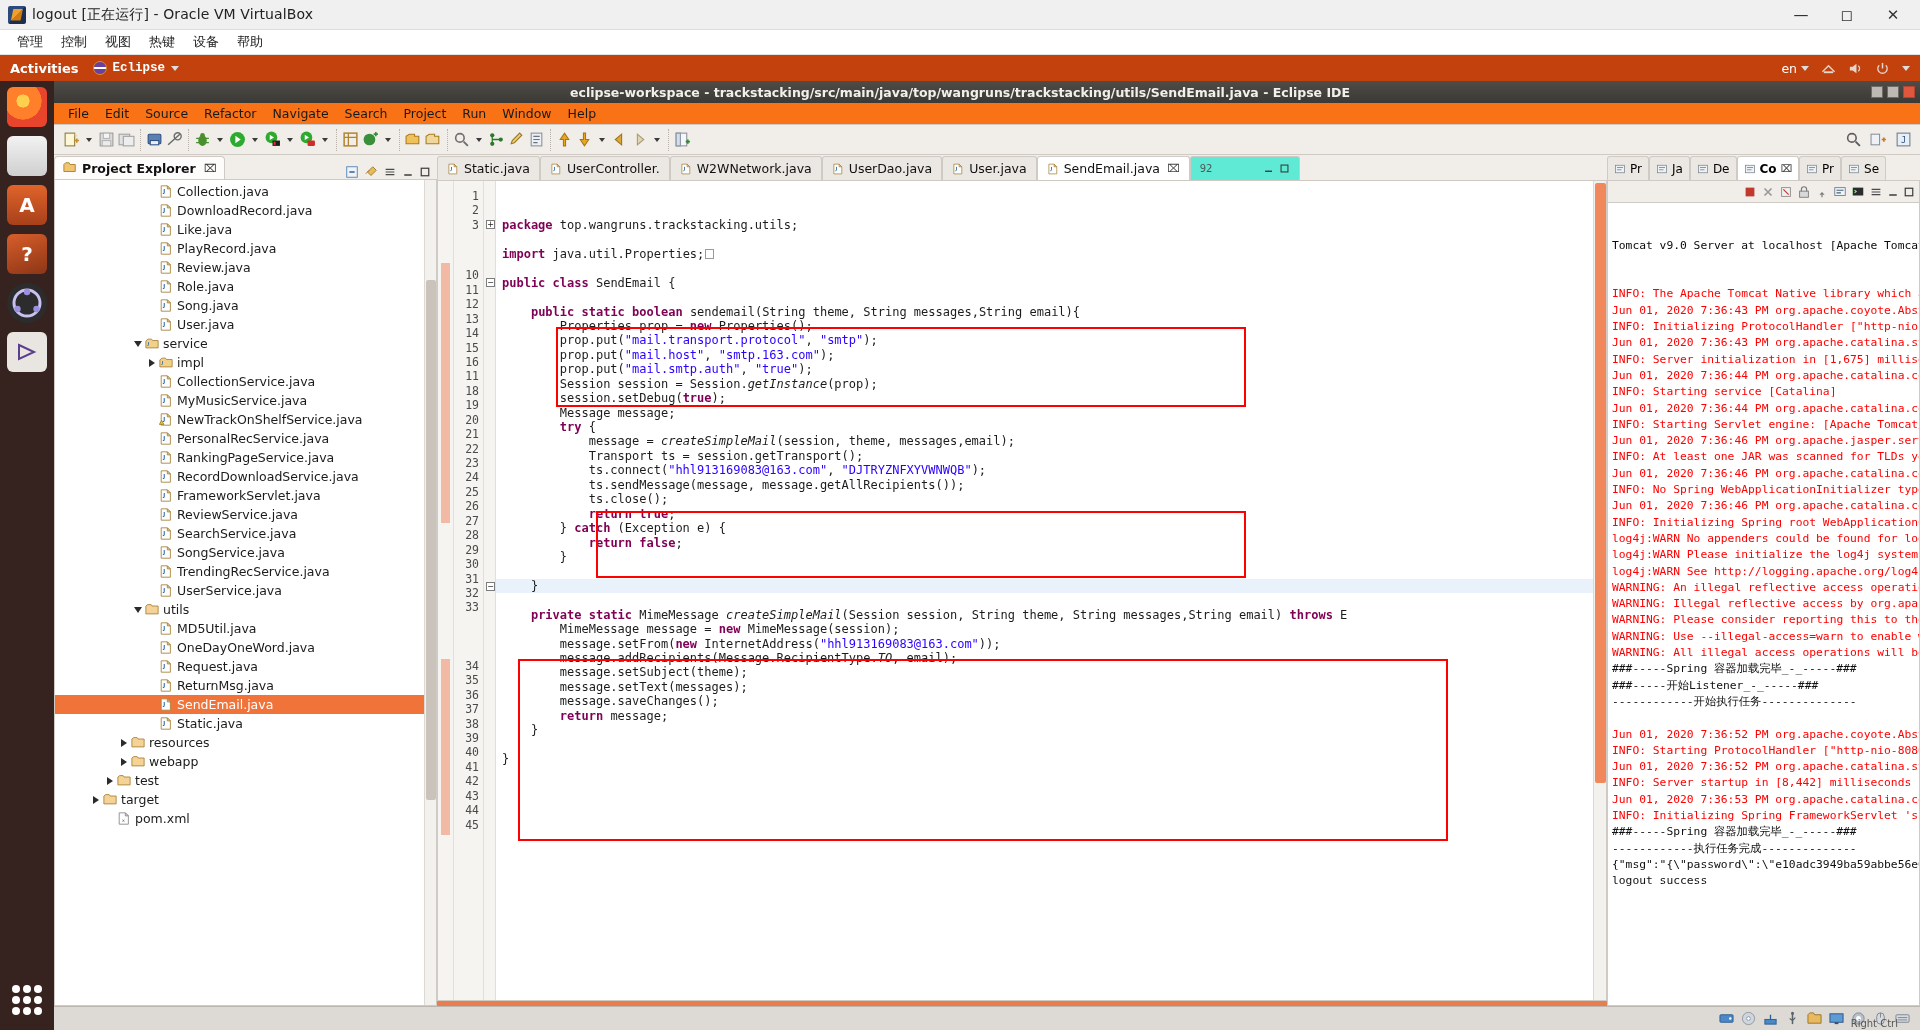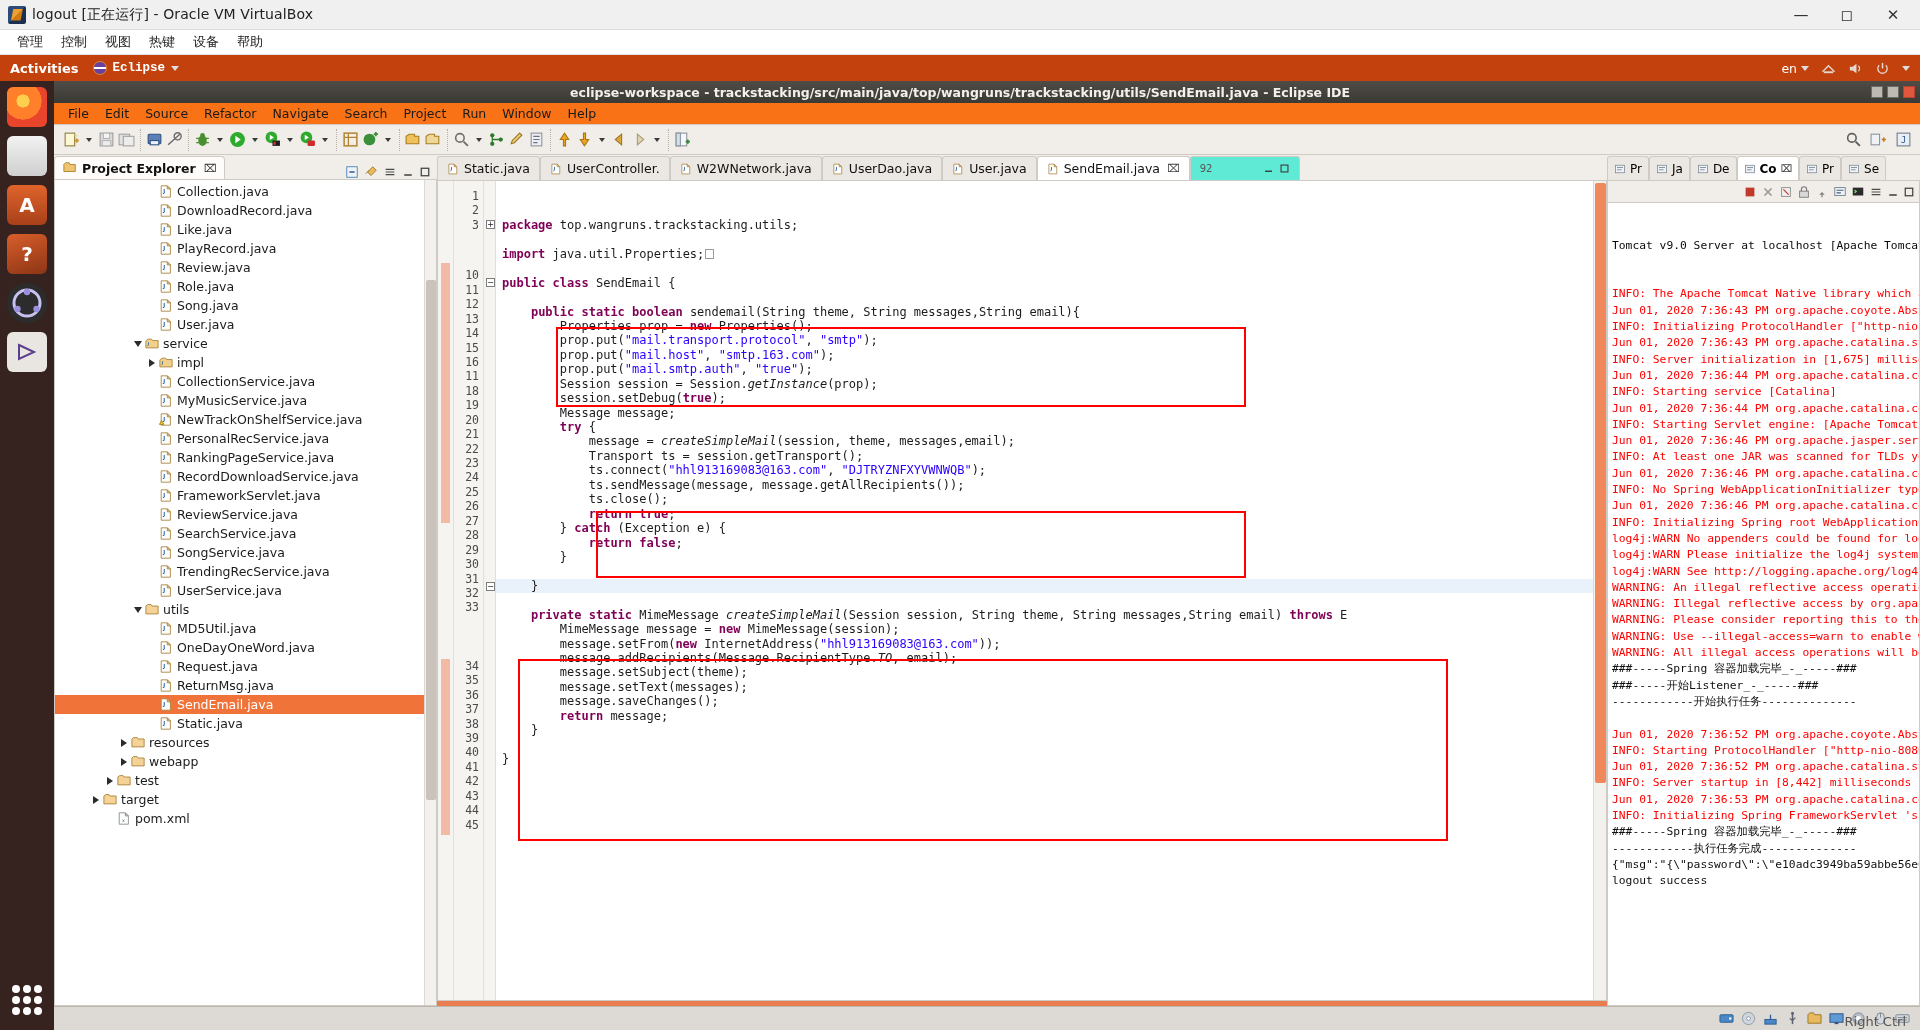--- a/index.html
+++ b/index.html
@@ -179,21 +179,21 @@
   }
   .sb-cell{ padding:0 10px; height:22px; display:flex; align-items:center;}
   .sb-sep{ width:1px; height:14px; background:#c4beb6;}
   #heapbar{ position:relative; width:120px; height:14px; background:#d8d4ce; border:1px solid #b0aaa2; margin-left:6px;}
   #heapfill{ position:absolute; left:0; top:0; bottom:0; width:72%; background:#b8b2a8;}
   #heaptext{ position:absolute; left:0; right:0; text-align:center; font-size:11px; line-height:14px; color:#1b1b1b;}
 
   
   #vmtray{ height:24px; background:#ddd9d4; border-top:1px solid #bcb6ae; display:flex; align-items:center; justify-content:flex-end; gap:7px; padding-right:10px; position:relative;}
   .vmic{ width:15px;height:15px; display:block;}
-  #vm-hint{ position:absolute; right:14px; bottom:1px; font-size:13px; color:#555;margin-top:29px;}
+  #vm-hint{ position:absolute; right:22px; bottom:1px; font-size:10px; color:#555;margin-top:29px;}
 </style>
 </head>
 <body>
 
 <div id="vbox-titlebar">
   <span id="vbox-icon"></span>
   <span id="vbox-title">logout [正在运行] - Oracle VM VirtualBox</span>
   <div id="vbox-wincontrols">
     <div class="wbtn">—</div>
     <div class="wbtn">◻</div>

